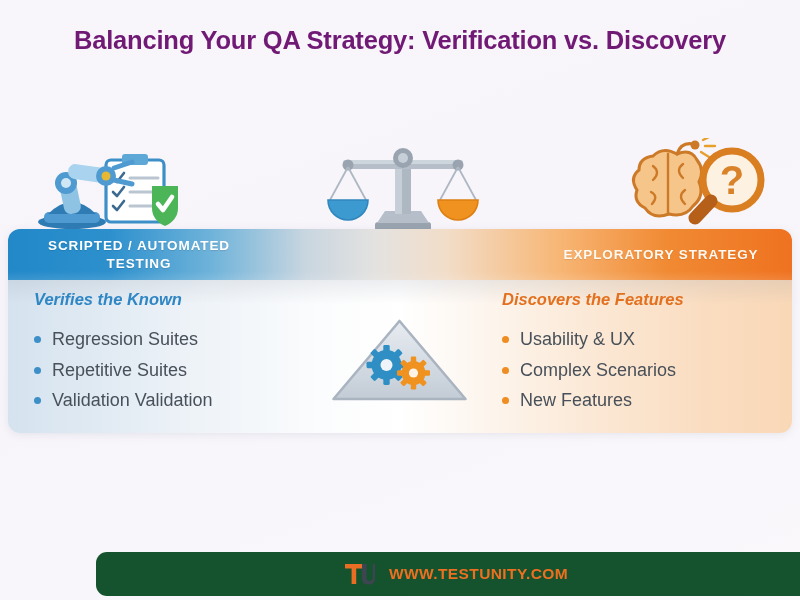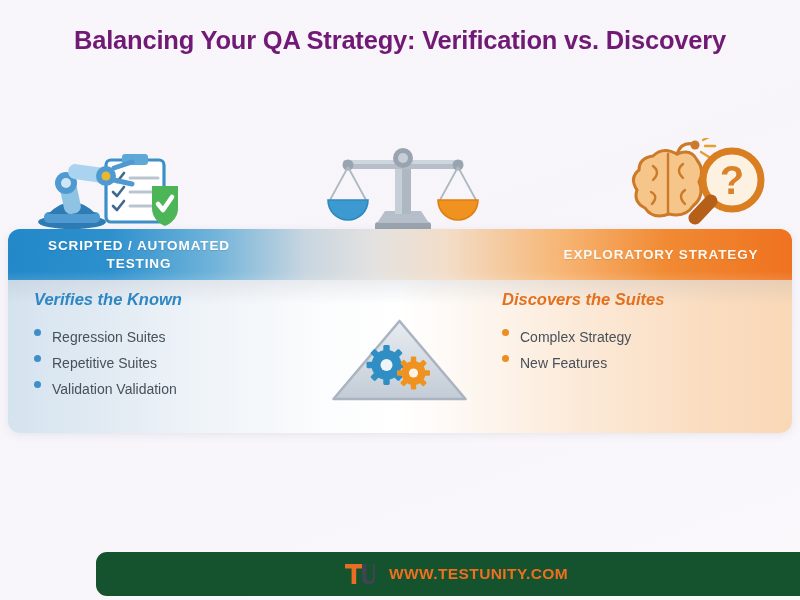--- a/index.html
+++ b/index.html
@@ -112,22 +112,22 @@
     font-size: 16.5px;
     font-weight: bold;
     font-style: italic;
     margin-bottom: 20px;
   }
   .col-left .col-head  { color: #2f86c4; }
   .col-right .col-head { color: #e2701e; }
 
   .bullet-list { list-style: none; }
   .bullet-list li {
-    display: flex; align-items: flex-start;
-    font-size: 14px;
+    display: flex; align-items: center;
+    font-size: 18px;
     color: #48505a;
     margin-bottom: 10px;
     line-height: 1.15;
   }
   .dot {
     width: 7px; height: 7px; border-radius: 50%;
     margin-right: 11px; flex: 0 0 auto;
   }
   .col-left .dot  { background: #3d8fc8; }
   .col-right .dot { background: #ef8c22; }
@@ -324,25 +324,29 @@
           <span>Repetitive Suites</span>
         </li>
         <li>
           <span class="dot"></span>
           <span>Validation Validation</span>
         </li>
       </ul>
     </div>
 
     <div class="col col-right">
-      <div class="col-head">Discovers the Suites</div>
+      <div class="col-head">Discovers the Features</div>
       <ul class="bullet-list">
         <li>
           <span class="dot"></span>
-          <span>Complex Strategy</span>
+          <span>Usability &amp; UX</span>
+        </li>
+        <li>
+          <span class="dot"></span>
+          <span>Complex Scenarios</span>
         </li>
         <li>
           <span class="dot"></span>
           <span>New Features</span>
         </li>
       </ul>
     </div>
 
   </div>
 </div>

